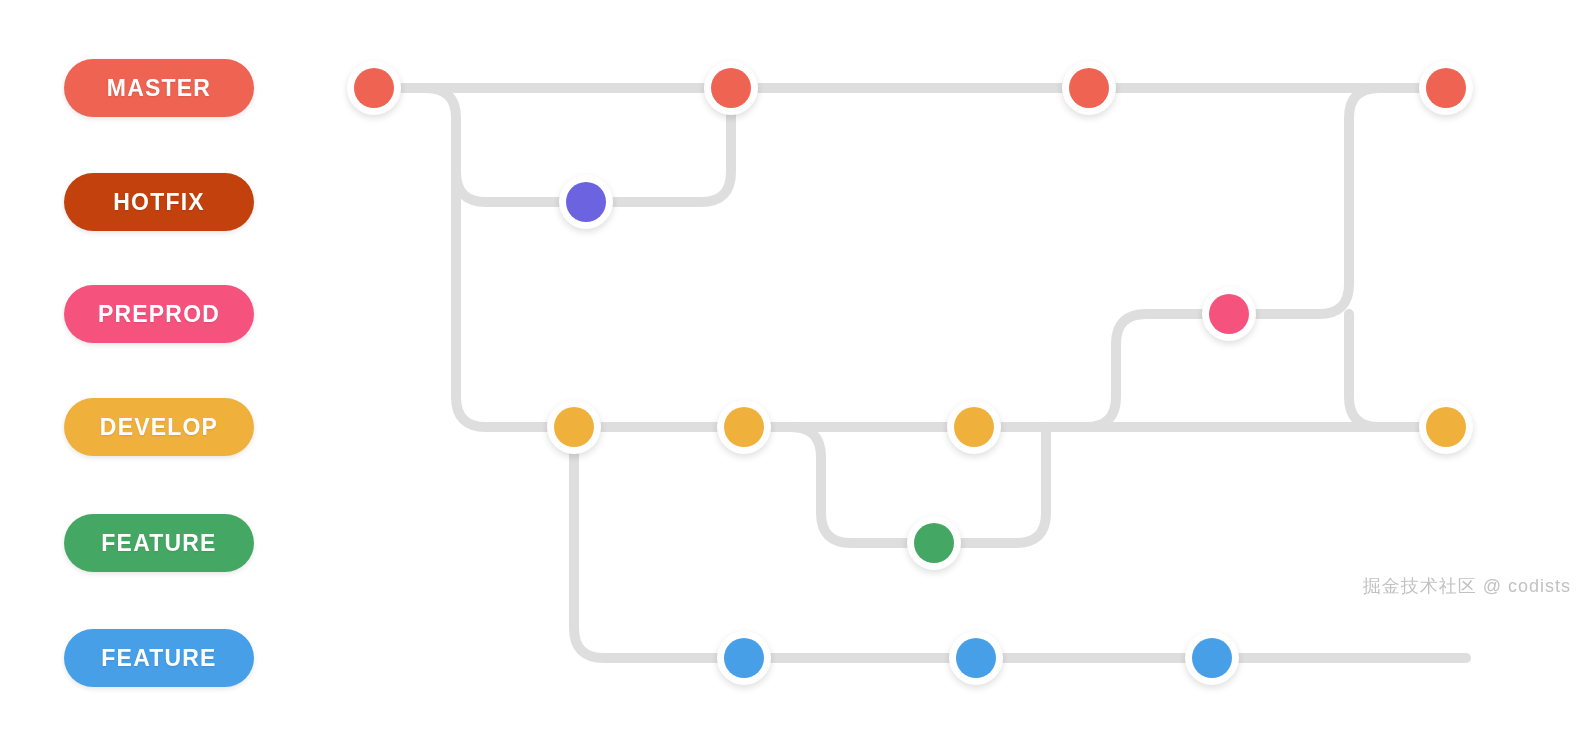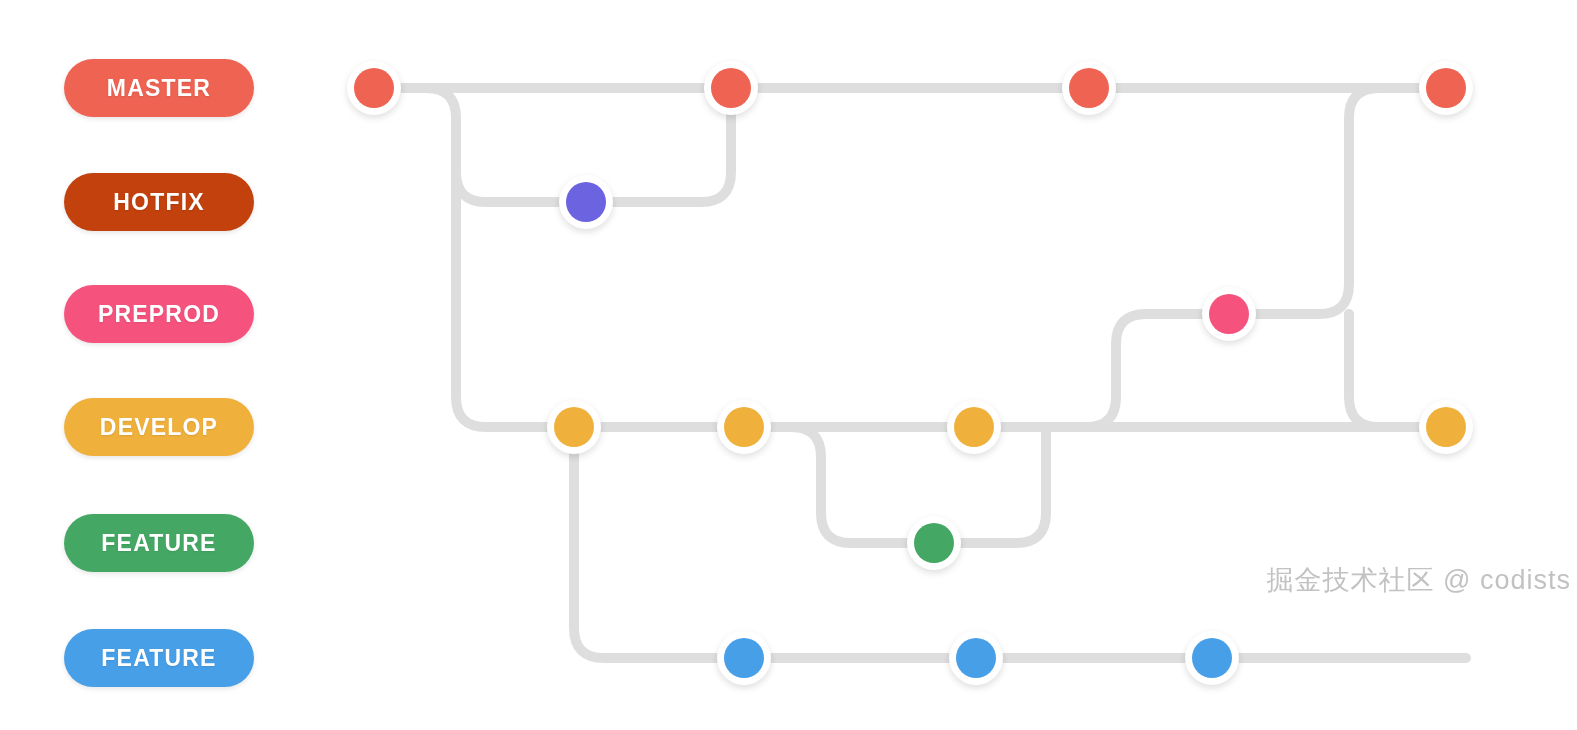--- a/index.html
+++ b/index.html
@@ -47,21 +47,21 @@
   .node .dot{
     position:absolute;left:7px;top:7px;
     width:40px;height:40px;border-radius:50%;
   }
 
   
   #watermark{
     position:absolute;
     right:22px;bottom:8px;
     color:#c2c2c2;
-    font-size:27px;
+    font-size:18px;
     letter-spacing:1px;
     white-space:nowrap;
   }
 </style>
 </head>
 <body>
 
 <div id="stage">
 
   <div id="legend">

